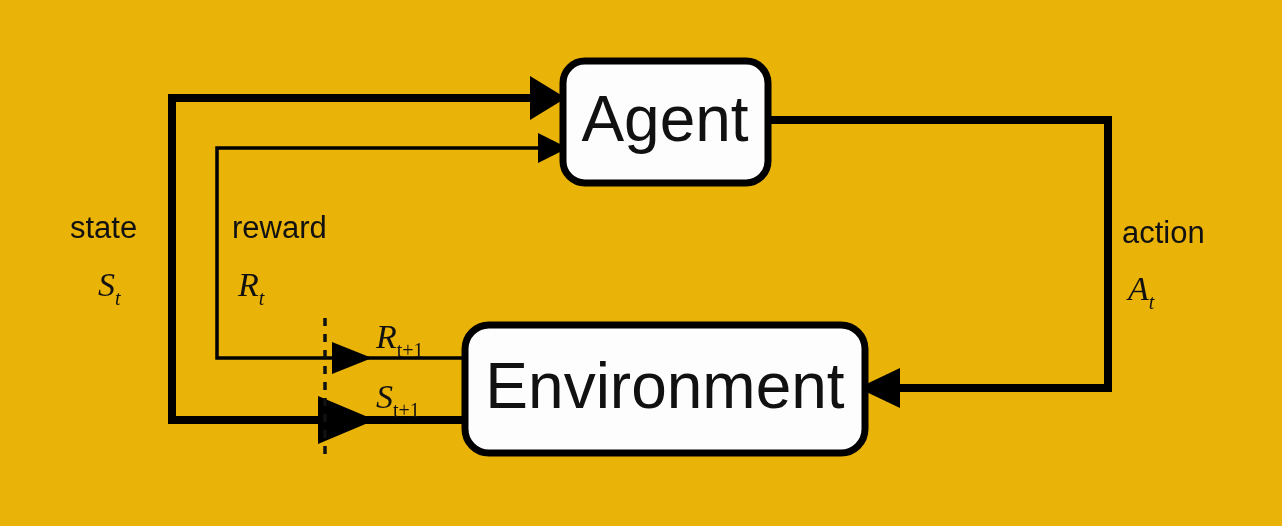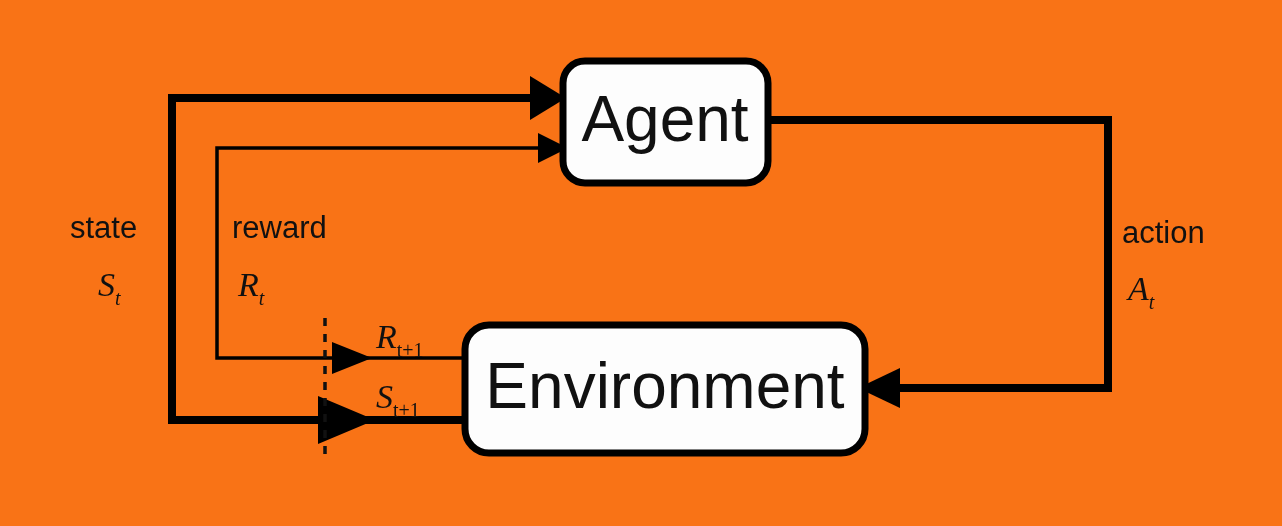--- a/index.html
+++ b/index.html
@@ -10,21 +10,21 @@
   body {
     width: 1282px;
     height: 526px;
     font-family: "Liberation Sans", sans-serif;
     overflow: hidden;
   }
   #diagram-root {
     position: relative;
     width: 1282px;
     height: 526px;
-    background: #f97316;
+    background: #eab308;
   }
   svg#rl-diagram {
     display: block;
     width: 1282px;
     height: 526px;
   }
   .box-shape {
     fill: #fdfdfd;
     stroke: #000000;
     stroke-width: 7;

